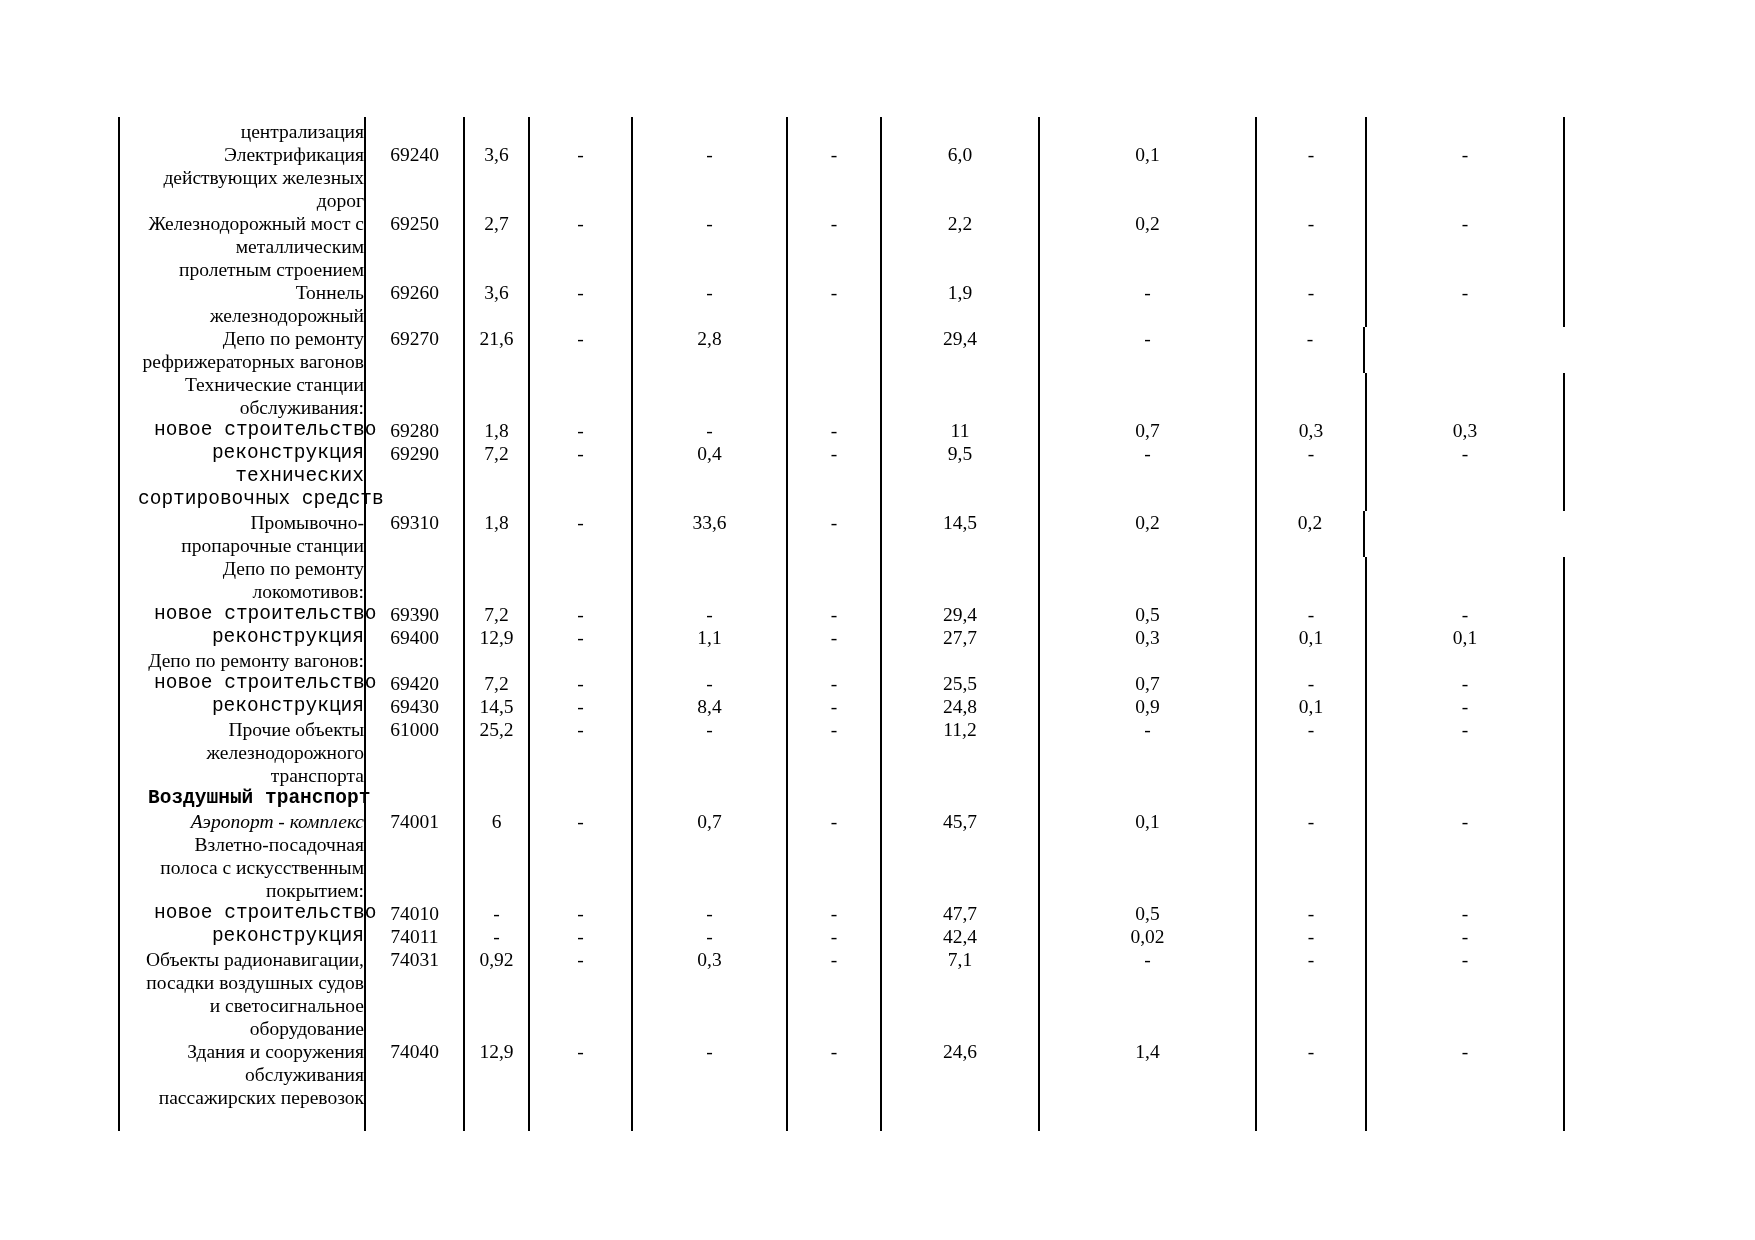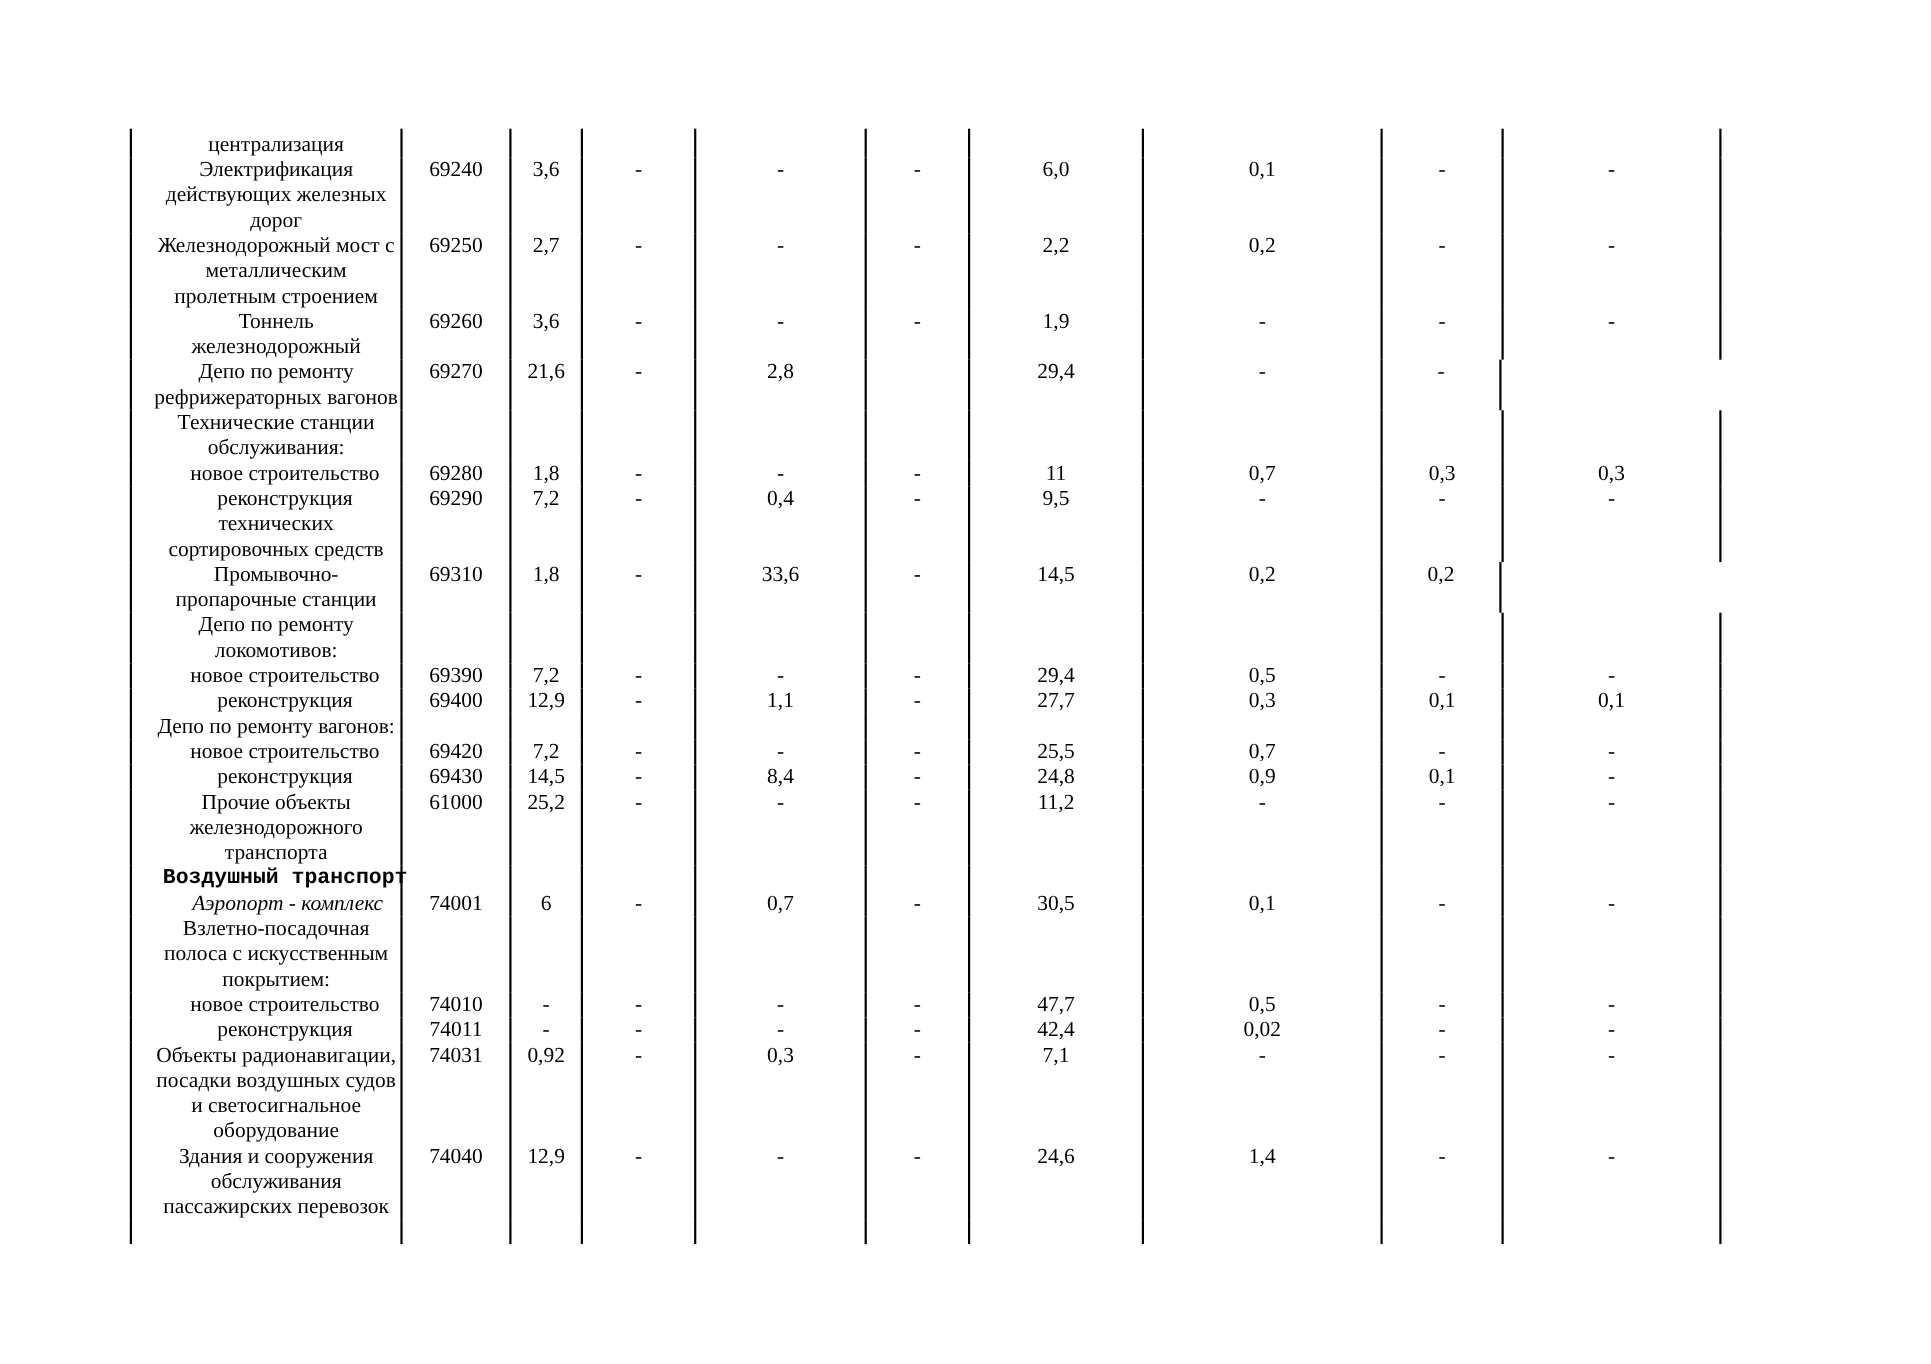--- a/index.html
+++ b/index.html
@@ -33,32 +33,32 @@
     font-size: 19.5px;
     line-height: 23px;
     white-space: pre;
     overflow: visible;
   }
   .cell:last-child {
     border-right: 2px solid #000000;
   }
   .cell.name {
     padding-left: 18px;
-    text-align: center;
+    text-align: right;
   }
   .cell.val {
     text-align: center;
   }
   .row.first .cell {
     padding-top: 3px;
   }
   .row.spacer .cell {
     height: 22px;
   }
-  .cell.name.indented { text-indent: 16px; }
+  .cell.name.indented { text-indent: 16px; font-family: Liberation Mono, monospace; }
   .cell.name.bold-name { font-weight: bold; text-indent: 10px; font-family: Liberation Mono, monospace; }
   .cell.name.italic-name { font-style: italic; text-indent: 21px; }
 </style>
 </head>
 <body>
 
 <div class="page">
   <div class="doc-table" id="table-root">
   <div class="row first">
     <div class="cell name">централизация</div>
@@ -292,21 +292,21 @@
     <div class="cell val"></div>
   </div>
 
   <div class="row">
     <div class="cell name italic-name">Аэропорт - комплекс</div>
     <div class="cell val">74001</div>
     <div class="cell val">6</div>
     <div class="cell val">-</div>
     <div class="cell val">0,7</div>
     <div class="cell val">-</div>
-    <div class="cell val">30,5</div>
+    <div class="cell val">45,7</div>
     <div class="cell val">0,1</div>
     <div class="cell val">-</div>
     <div class="cell val">-</div>
   </div>
 
   <div class="row">
     <div class="cell name">Взлетно-посадочная
 полоса с искусственным
 покрытием:</div>
     <div class="cell val"></div>

